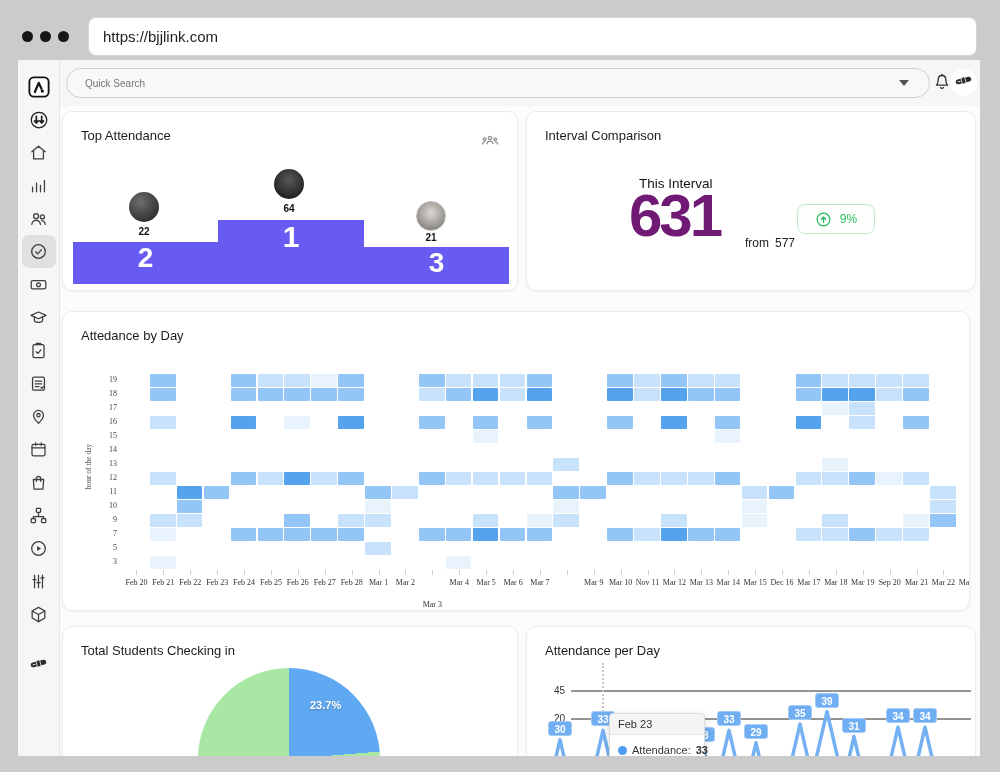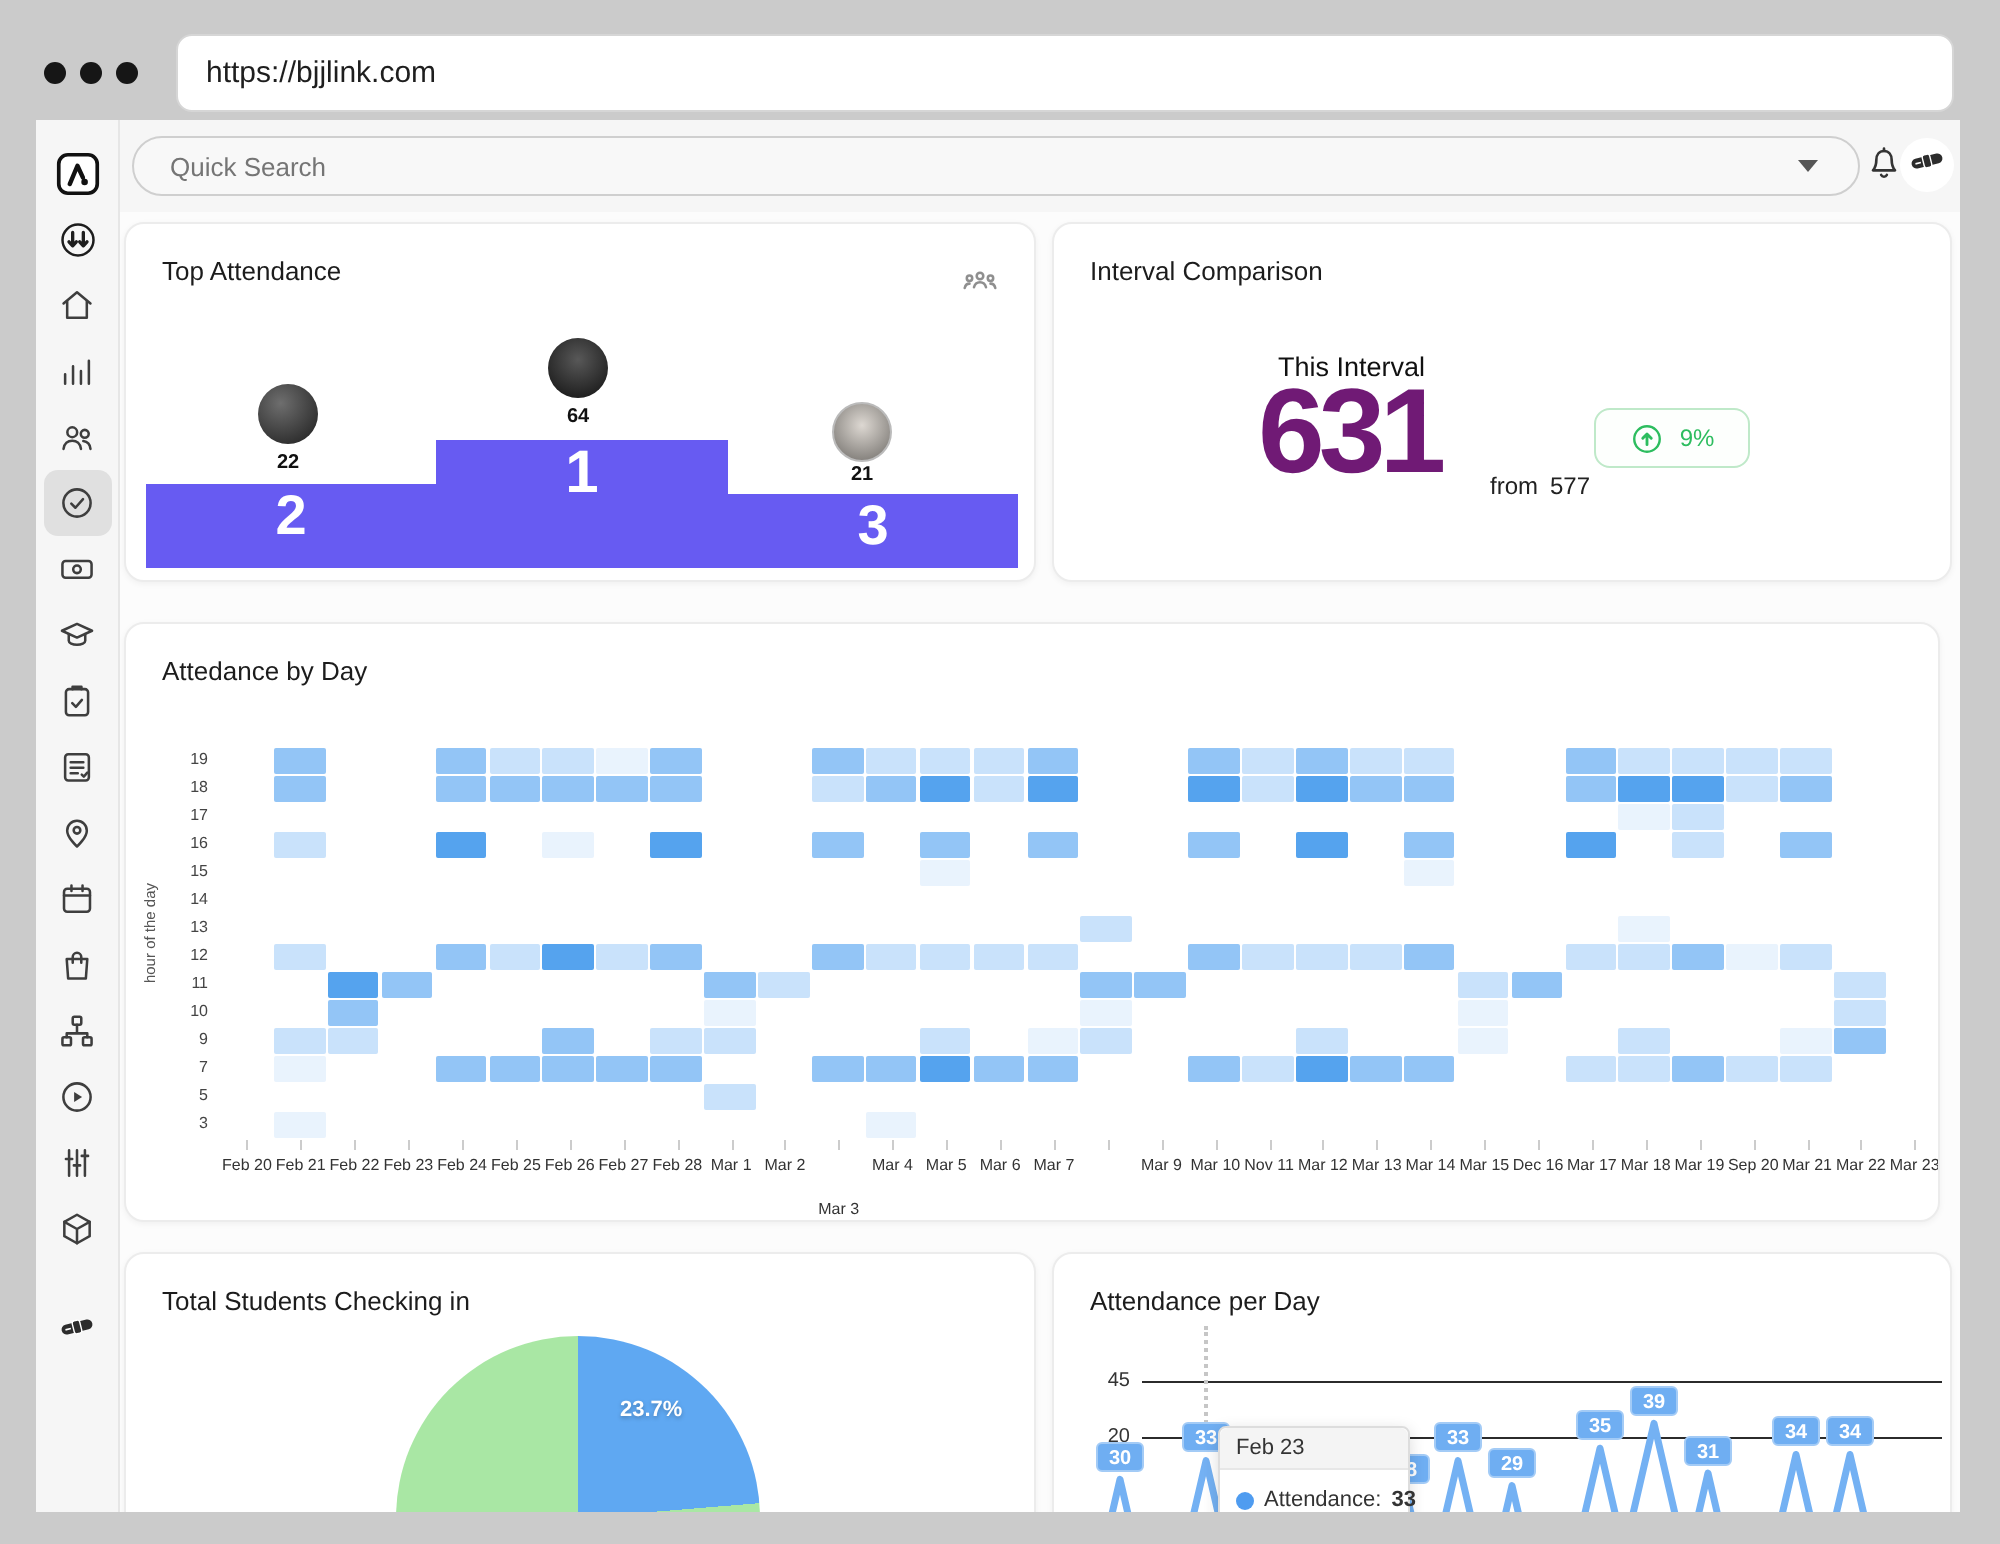--- a/index.html
+++ b/index.html
@@ -10,21 +10,21 @@
   .urlbar input{border:0;outline:0;background:transparent;width:100%;height:100%;padding:0 14px;font-size:15px;color:#1e1e1e;font-family:"Liberation Sans",sans-serif;}
   .app{position:absolute;left:18px;top:60px;width:962px;height:696px;background:#fdfdfd;overflow:hidden;}
   
   .sidebar{position:absolute;left:0;top:0;width:42px;height:696px;background:#f6f6f6;border-right:1px solid #e6e6e6;box-sizing:border-box;display:flex;flex-direction:column;align-items:center;padding-top:10px;}
   .side-item{width:34px;height:33px;display:flex;align-items:center;justify-content:center;border-radius:7px;flex:0 0 auto;cursor:pointer;}
   .side-item.active{background:#e0e0e0;}
   .side-item.gap{margin-top:16px;}
   
   .topbar{position:absolute;left:42px;top:0;width:920px;height:46px;background:#f6f6f6;}
   .search-pill{position:absolute;left:6px;top:8px;width:864px;height:30px;border:1px solid #cfcfcf;border-radius:16px;background:#f8f8f8;box-sizing:border-box;display:flex;align-items:center;}
-  .search-pill input{border:0;outline:0;background:transparent;flex:1;padding:0 18px;font-size:13px;color:#4c1d95;font-family:"Liberation Sans",sans-serif;}
+  .search-pill input{border:0;outline:0;background:transparent;flex:1;padding:0 18px;font-size:10px;color:#4c1d95;font-family:"Liberation Sans",sans-serif;}
   .caret{width:0;height:0;border-left:5px solid transparent;border-right:5px solid transparent;border-top:6px solid #555;margin-right:20px;cursor:pointer;}
   .bell{position:absolute;left:872px;top:12px;cursor:pointer;}
   .avatar-circ{position:absolute;left:890px;top:9px;width:27px;height:27px;border-radius:50%;background:#fff;display:flex;align-items:center;justify-content:center;cursor:pointer;}
   
   .content{position:absolute;left:42px;top:46px;width:920px;height:650px;background:#fcfcfc;overflow:hidden;}
   .card{position:absolute;background:#fff;border:1px solid #ececec;border-radius:10px;box-shadow:0 1px 3px rgba(0,0,0,.05);box-sizing:border-box;overflow:hidden;}
   .card-title{position:absolute;left:18px;top:16px;font-size:13px;color:#1c1c1c;}
   #card-top-attendance{left:2px;top:5px;width:456px;height:180px;}
   #card-interval{left:466px;top:5px;width:450px;height:180px;}
   #card-heatmap{left:2px;top:205px;width:908px;height:300px;}
@@ -43,21 +43,21 @@
   .cnt2{left:61px;top:114px;} .cnt1{left:206px;top:91px;} .cnt3{left:348px;top:120px;}
   .group-ico{position:absolute;left:418px;top:20px;}
   
   .ti-label{position:absolute;left:112px;top:64px;font-size:13.5px;color:#111;}
   .ti-value{position:absolute;left:102px;top:72px;font-size:60px;font-weight:bold;letter-spacing:-3px;color:#701a75;line-height:64px;}
   .ti-from{position:absolute;left:218px;top:124px;font-size:12px;color:#222;}
   .ti-from b{font-weight:normal;margin-left:6px;}
   .ti-badge{position:absolute;left:270px;top:92px;width:76px;height:28px;border:1px solid #bfe9c9;border-radius:8px;background:#fdfffd;display:flex;align-items:center;justify-content:center;gap:8px;}
   .ti-badge span{color:#2dbd5f;font-size:12px;}
   
-  .hm-grid{position:absolute;left:3px;top:0;width:908px;height:300px;}
+  .hm-grid{position:absolute;left:16px;top:0;width:908px;height:300px;font-family:Liberation Serif, serif;}
   .hm-cell{position:absolute;height:13px;border-radius:1px;}
   .hm-ylab{position:absolute;left:14px;width:24px;text-align:right;font-size:8px;color:#444;line-height:14px;}
   .hm-xlab{position:absolute;top:266px;width:40px;text-align:center;font-size:8px;color:#333;white-space:nowrap;}
   .hm-tick{position:absolute;top:258px;width:1px;height:5px;background:#ccc;}
   .hm-ytitle{position:absolute;left:-26px;top:150px;font-size:7.5px;color:#555;transform:rotate(-90deg);transform-origin:center;width:70px;text-align:center;}
   
   .lc-ylab{position:absolute;left:16px;width:22px;text-align:right;font-size:10px;color:#333;}
   .lc-badge{position:absolute;width:24px;height:15px;background:#6faef2;border:1px solid #a3cbf6;border-radius:3px;color:#fff;font-size:10px;font-weight:bold;text-align:center;line-height:15px;box-sizing:border-box;z-index:2;}
   .lc-dotline{position:absolute;left:75px;top:36px;height:56px;border-left:2px dotted #c6c6c6;z-index:1;}
   .lc-tooltip{position:absolute;left:82px;top:86px;width:94px;background:#fff;border:1px solid #ddd;border-radius:4px;box-shadow:0 2px 8px rgba(0,0,0,.14);z-index:5;}

